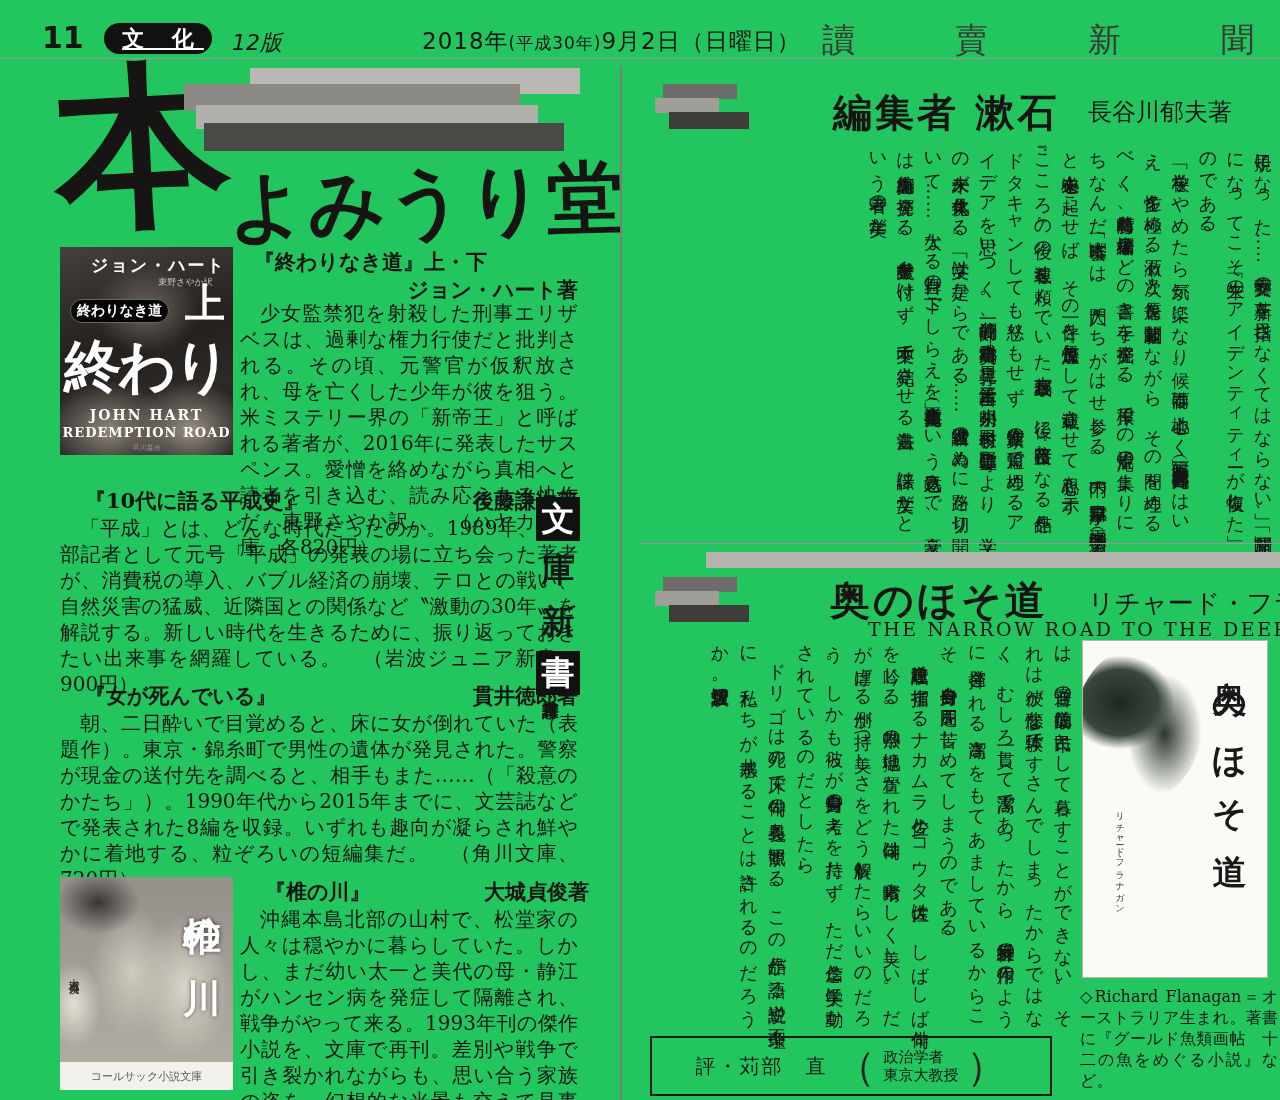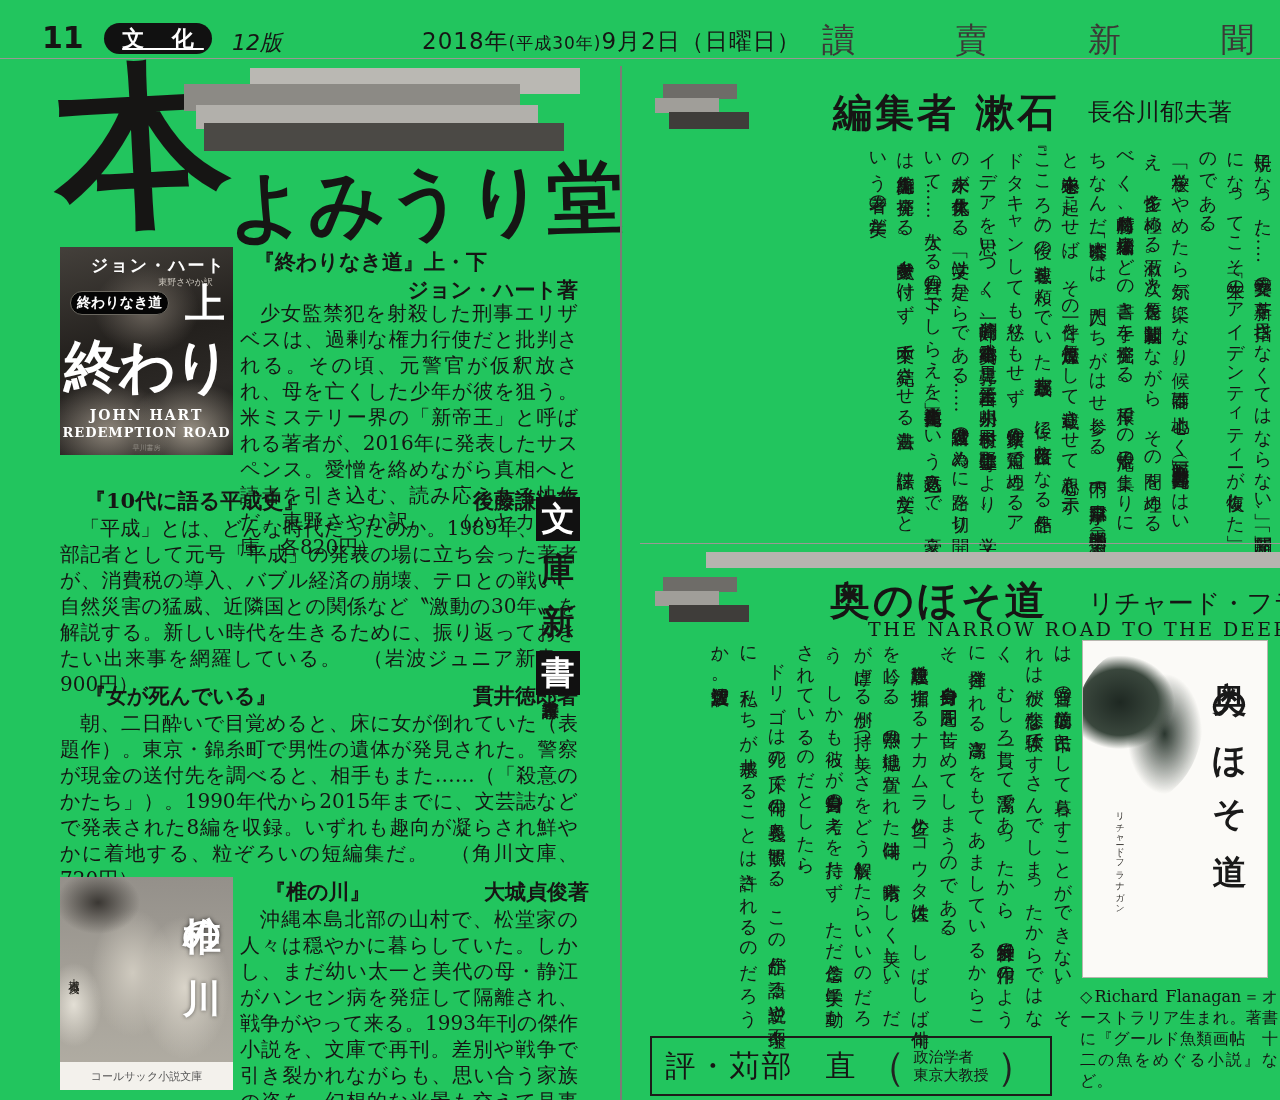--- a/index.html
+++ b/index.html
@@ -79,21 +79,21 @@
   .c3-blob{position:absolute;left:-8px;top:6px;width:128px;height:158px;
       background:radial-gradient(70px 60px at 35% 35%,#1e2822 0%,#3a473d 55%,rgba(58,71,61,0) 78%),
                  radial-gradient(50px 80px at 70% 55%,#2a362e 0%,rgba(42,54,46,0) 75%);
       border-radius:55% 45% 60% 50%;}
   .c3-title{font-size:34px;font-weight:bold;letter-spacing:14px;color:#191919;}
   .c3-small{font-size:9px;color:#33312d;letter-spacing:1px;}
   .caption{font-size:16px;line-height:21px;text-align:justify;}
 
   
   .creditbox{border:2px solid #1d1c1a;display:flex;align-items:center;justify-content:center;gap:8px;box-sizing:border-box;}
-  .credit-label{font-size:30px;letter-spacing:2px;white-space:nowrap;}
+  .credit-label{font-size:20px;letter-spacing:2px;white-space:nowrap;}
   .credit-paren{font-size:40px;font-weight:300;line-height:1;color:#222;}
   .credit-roles{display:flex;flex-direction:column;font-size:15px;line-height:18px;white-space:nowrap;}
 
   .clip{overflow:hidden;white-space:nowrap;}
 </style>
 </head>
 <body>
 
 <div class="page">
 
@@ -109,21 +109,21 @@
   <div class="abs logo-hon" style="left:55px;top:66px;">本</div>
   <div class="bar" style="left:250px;top:68px;width:330px;height:26px;background:#bab8b3;"></div>
   <div class="bar" style="left:184px;top:84px;width:336px;height:27px;background:#8c8a85;"></div>
   <div class="bar" style="left:196px;top:105px;width:342px;height:24px;background:#b2b0ab;"></div>
   <div class="bar" style="left:204px;top:123px;width:360px;height:28px;background:#4b4945;"></div>
   <div class="abs logo-yomiuri" style="left:228px;top:152px;">よみうり堂</div>
 
   <div class="abs cover1" style="left:60px;top:247px;">
     <div class="abs c1-author" style="top:7px;left:0;">ジョン・ハート</div>
     <div class="abs c1-trans" style="top:29px;left:0;margin-left:39px;">東野さやか訳</div>
-    <div class="abs c1-band" style="top:44px;left:10px;border-radius:12px;">終わりなき道</div>
+    <div class="abs c1-band" style="top:52px;left:10px;border-radius:12px;">終わりなき道</div>
     <div class="abs c1-vol" style="top:36px;right:8px;">上</div>
     <div class="abs c1-big" style="top:82px;left:0;">終わり</div>
     <div class="abs c1-en1" style="top:160px;left:0;">JOHN HART</div>
     <div class="abs c1-en2" style="top:178px;left:0;">REDEMPTION ROAD</div>
     <div class="abs c1-pub" style="top:196px;left:0;">早川書房</div>
   </div>
   <div class="abs rtitle" style="left:254px;top:248px;">『終わりなき道』上・下</div>
   <div class="abs rauthor" style="left:240px;top:276px;width:338px;text-align:right;">ジョン・ハート著</div>
   <div class="abs rbody" style="left:240px;top:300px;width:338px;">
     <p><span>少女監禁犯を射殺した刑事エリザベスは、過剰な権力行使だと批判される。その頃、元警官が仮釈放され、母を亡くした少年が彼を狙う。米ミステリー界の「新帝王」と呼ばれる著者が、2016年に発表したサスペンス。愛憎を絡めながら真相へと読者を引き込む、読み応えある快作だ。東野さやか訳。</span>　<span>（ハヤカワ文庫、各820円）</span></p>

